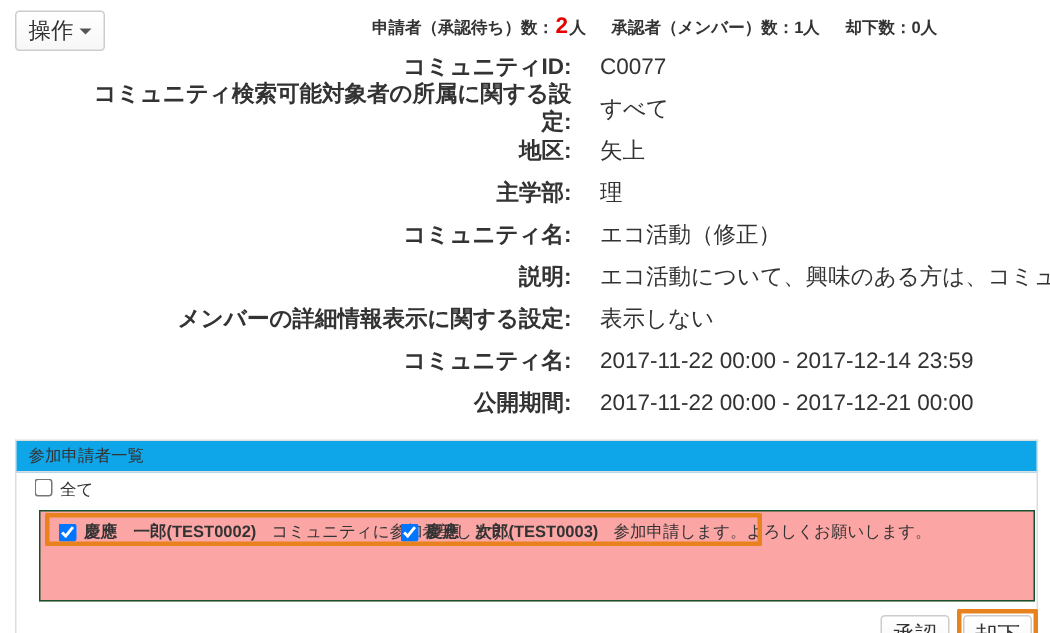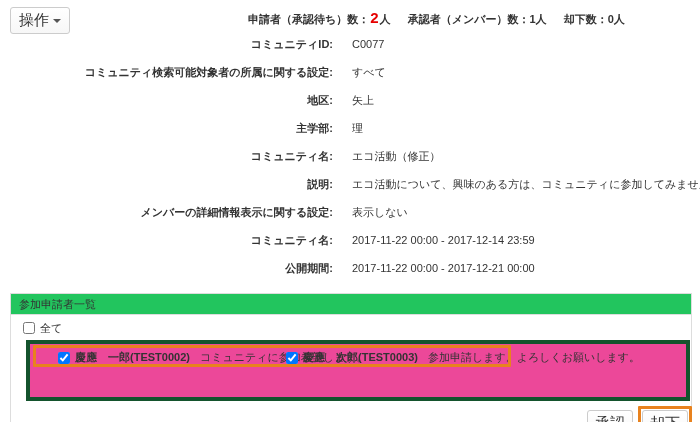--- a/index.html
+++ b/index.html
@@ -15,36 +15,36 @@
   .caret { display:inline-block; margin-left:4px; width:0; height:0;
     border-left:4px solid transparent; border-right:4px solid transparent;
     border-top:4px solid #555; vertical-align:middle; }
   .stats { position:absolute; left:248px; top:9px; font-size:11px;
     font-weight:bold; white-space:nowrap; }
   .stats .grp { margin-right:14px; }
   .stat-big { color:#e60000; font-size:15px; font-weight:bold; padding:0 1px; }
 
   
   .details { margin-top:0; }
-  .detail-row { display:flex; align-items:center; height:28px; font-size:11px; }
+  .detail-row { display:flex; align-items:center; height:28px; font-size:15px;padding-left:48px; }
   .detail-label { width:333px; text-align:right; font-weight:bold; flex:0 0 auto; }
   .detail-value { margin-left:19px; white-space:nowrap; }
 
   
   .panel { margin:11px 8px 0 10px; width:682px; height:129px;
     border:1px solid #ddd; border-bottom:none; background:#fff; }
-  .panel-header { height:21px; line-height:20px; background:#22c55e;
+  .panel-header { height:21px; line-height:20px; background:#0ea5e9;
     border-bottom:1px solid #ddd; font-size:11px; padding:0 8px; }
   .panel-body { padding:3px 8px 0 8px; }
-  .selectall { display:flex; align-items:center; font-size:11px; height:18px;
+  .selectall { display:flex; align-items:flex-start; font-size:11px; height:18px;
     margin:1px 0 3px 4px; }
   input[type=checkbox]{ width:12px; height:12px; margin:0 5px 0 0; }
 
   .listbox { position:relative; margin-left:7px; width:664px; height:61px;
-    border:4px solid #14532d; background:#ec4899;padding-left:16px; }
+    border:1px solid #14532d; background:#fca5a5; }
   .list-row { display:flex; padding:6px 0 0 12px; }
   .applicant { display:flex; align-items:center; font-size:11px;
     white-space:nowrap; }
   .applicant.first { width:228px; }
   .app-name { font-weight:bold; margin-right:10px; }
   .annotation { position:absolute; border:3px solid #e8821e; border-radius:1px;
     pointer-events:none; }
   .items-annotation { left:3px; top:1px; width:478px; height:22px; }
 
   .actions { display:flex; justify-content:flex-end; align-items:center;

